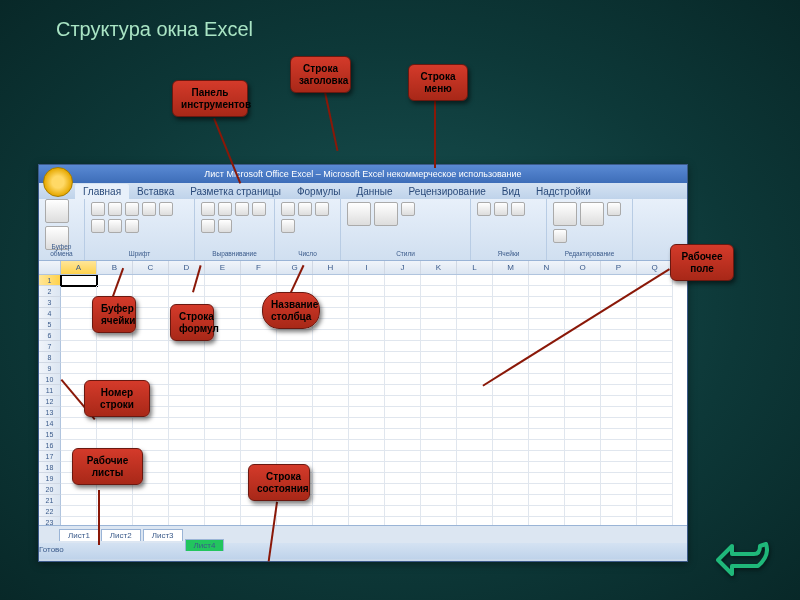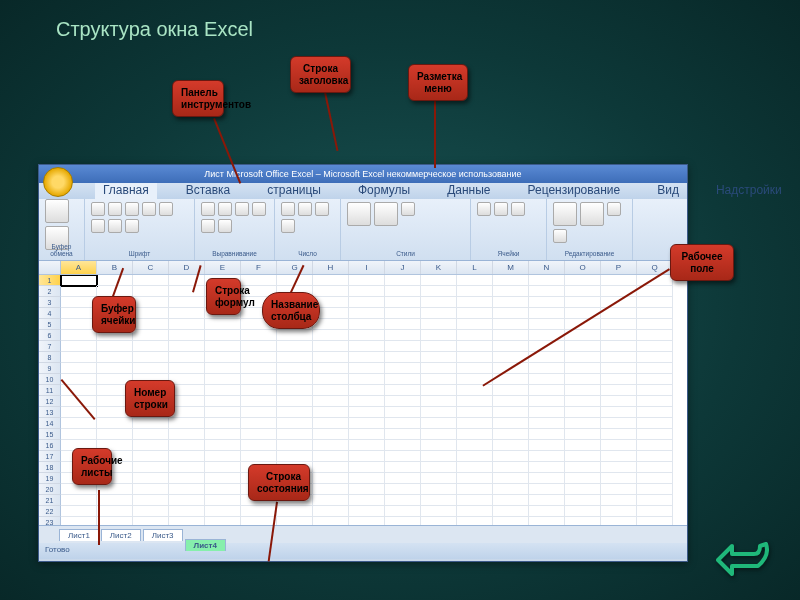--- a/index.html
+++ b/index.html
@@ -52,25 +52,24 @@
     left: 38px;
     top: 2px;
     height: 14px;
     width: 60px;
     background: rgba(255,255,255,0.1);
     border-radius: 2px;
   }
   .ribbon-tabs {
     height: 16px;
     background: linear-gradient(to bottom, #d4e2f2, #bfd3ea);
-    padding-left: 56px;
+    padding-left: 36px;
     display: flex;
     align-items: flex-end;
-    font-size: 12px;
-    gap: 21px;
+    font-size: 10px;
   }
   .ribbon-tab {
     padding: 2px 8px;
     color: #2a4a7a;
     cursor: pointer;
   }
   .ribbon-tab.active {
     background: #e8f0fa;
     border-radius: 2px 2px 0 0;
   }
@@ -203,30 +202,30 @@
     border-top: 1px solid #9ab4d6;
   }
   .sheet-tab {
     padding: 1px 8px;
     background: #fff;
     border: 1px solid #9ab4d6;
     border-bottom: none;
     color: #3a5a8a;
   }
   .sheet-tab.active {
-    background: #86efac;
-    font-weight: bold;
+    background: #22c55e;
+    font-weight: normal;
     margin-top: 20px;
   }
   .status-bar {
     height: 16px;
     background: linear-gradient(#d4e2f2, #bfd3ea);
     font-size: 8px;
     color: #3a5a8a;
-    padding: 2px 6px;
+    padding: 2px 0;
   }
 
   
   .callout {
     position: absolute;
     background: linear-gradient(to bottom, #d43a2a, #a82818);
     border: 1px solid #6a1810;
     border-radius: 6px;
     color: #000;
     font-size: 10px;
@@ -828,28 +827,28 @@
   <div class="sheet-tabs" id="sheet-tabs">
       <div class="sheet-tab">Лист1</div>
       <div class="sheet-tab">Лист2</div>
       <div class="sheet-tab">Лист3</div>
       <div class="sheet-tab active">Лист4</div>
     </div>
   <div class="status-bar">Готово</div>
 </div>
 
 <div class="callout" style="left:290px; top:56px; width:61px;">Строка заголовка</div>
-<div class="callout" style="left:172px; top:80px; width:52px;">Панель инструментов</div>
-<div class="callout" style="left:408px; top:64px; width:60px;">Разметка меню</div>
+<div class="callout" style="left:172px; top:80px; width:76px;">Панель инструментов</div>
+<div class="callout" style="left:408px; top:64px; width:60px;">Строка меню</div>
 <div class="callout" style="left:670px; top:244px; width:64px;">Рабочее поле</div>
 <div class="callout" style="left:92px; top:296px; width:44px;">Буфер ячейки</div>
-<div class="callout" style="left:170px; top:278px; width:35px;margin-left:36px;">Строка формул</div>
+<div class="callout" style="left:170px; top:304px; width:44px;">Строка формул</div>
 <div class="callout" style="left:262px; top:292px; width:58px;border-radius:17px;">Название столбца</div>
-<div class="callout" style="left:84px; top:380px; width:50px;margin-left:41px;">Номер строки</div>
-<div class="callout" style="left:72px; top:448px; width:40px;">Рабочие листы</div>
+<div class="callout" style="left:84px; top:380px; width:66px;">Номер строки</div>
+<div class="callout" style="left:72px; top:448px; width:71px;">Рабочие листы</div>
 <div class="callout" style="left:248px; top:464px; width:62px;text-align:right;">Строка состояния</div>
 
 <div class="pointer" style="left:326px; top:92px; width:60px; transform:rotate(78deg);"></div>
 <div class="pointer" style="left:215px; top:118px; width:70px; transform:rotate(68deg);"></div>
 <div class="pointer" style="left:436px; top:100px; width:68px; transform:rotate(90deg);"></div>
 <div class="pointer" style="left:670px; top:270px; width:220px; transform:rotate(148deg);"></div>
 <div class="pointer" style="left:112px; top:296px; width:30px; transform:rotate(-70deg);"></div>
 <div class="pointer" style="left:192px; top:292px; width:28px; transform:rotate(-74deg);"></div>
 <div class="pointer" style="left:290px; top:292px; width:30px; transform:rotate(-65deg);"></div>
 <div class="pointer" style="left:94px; top:420px; width:52px; transform:rotate(-130deg);"></div>

